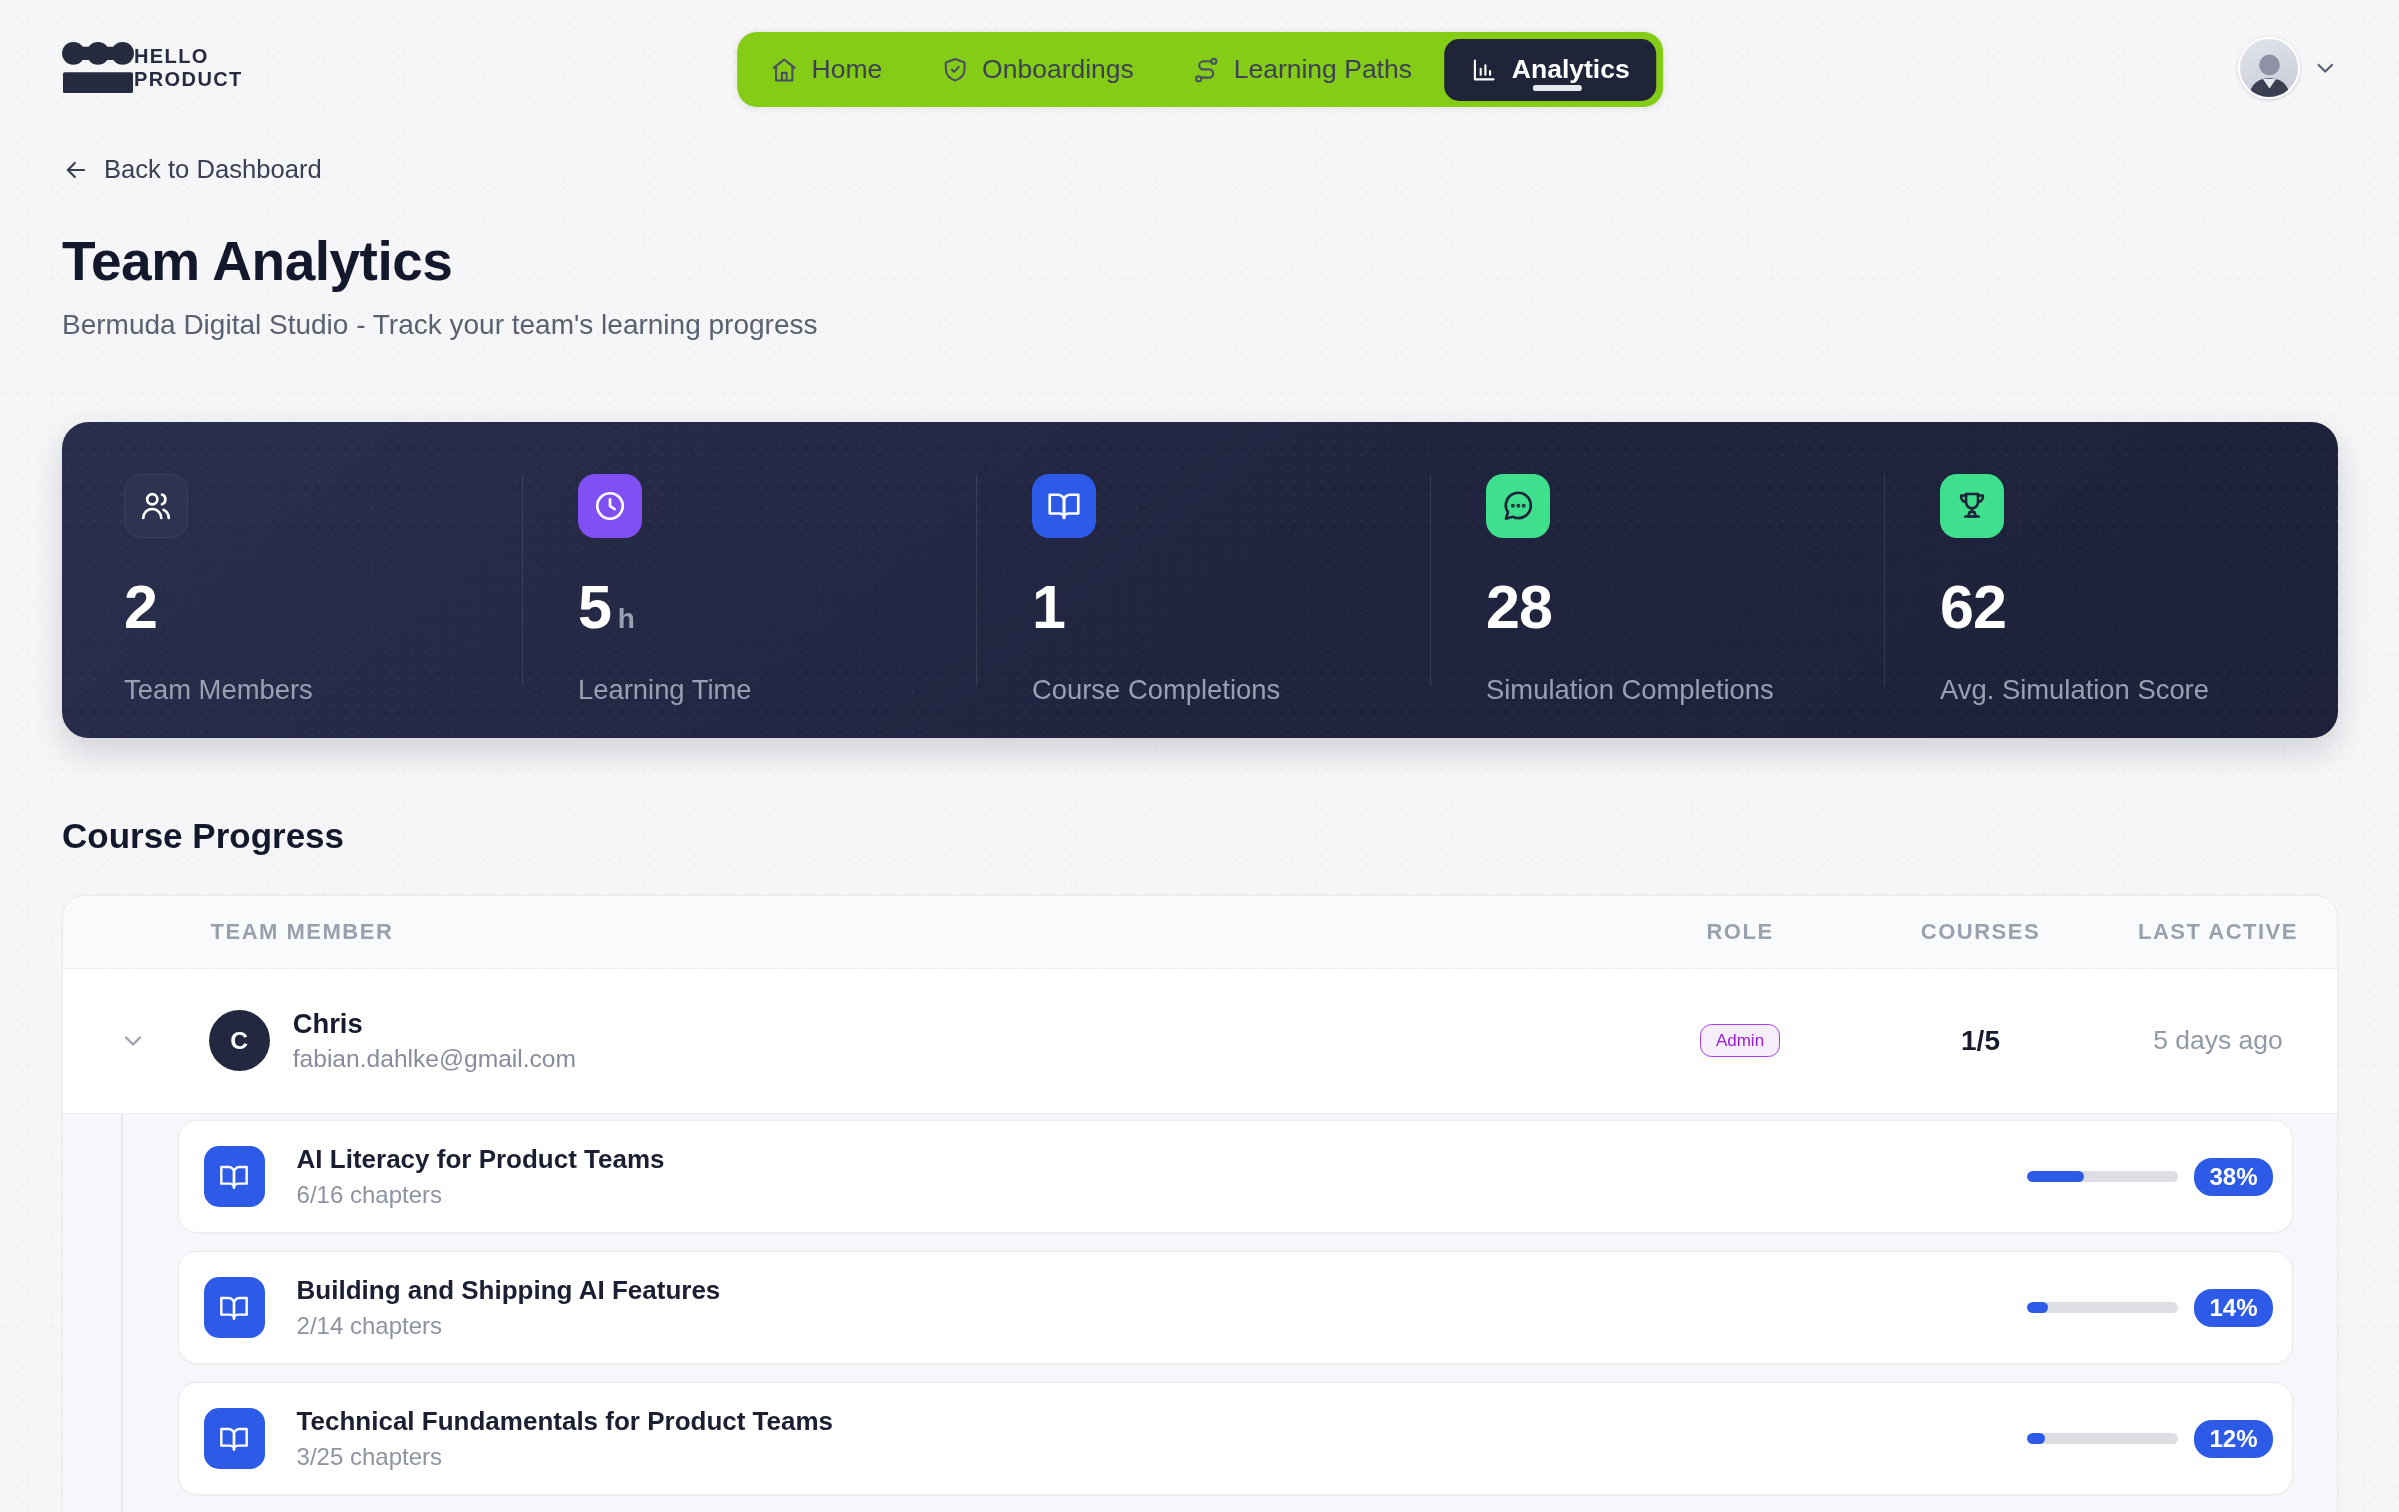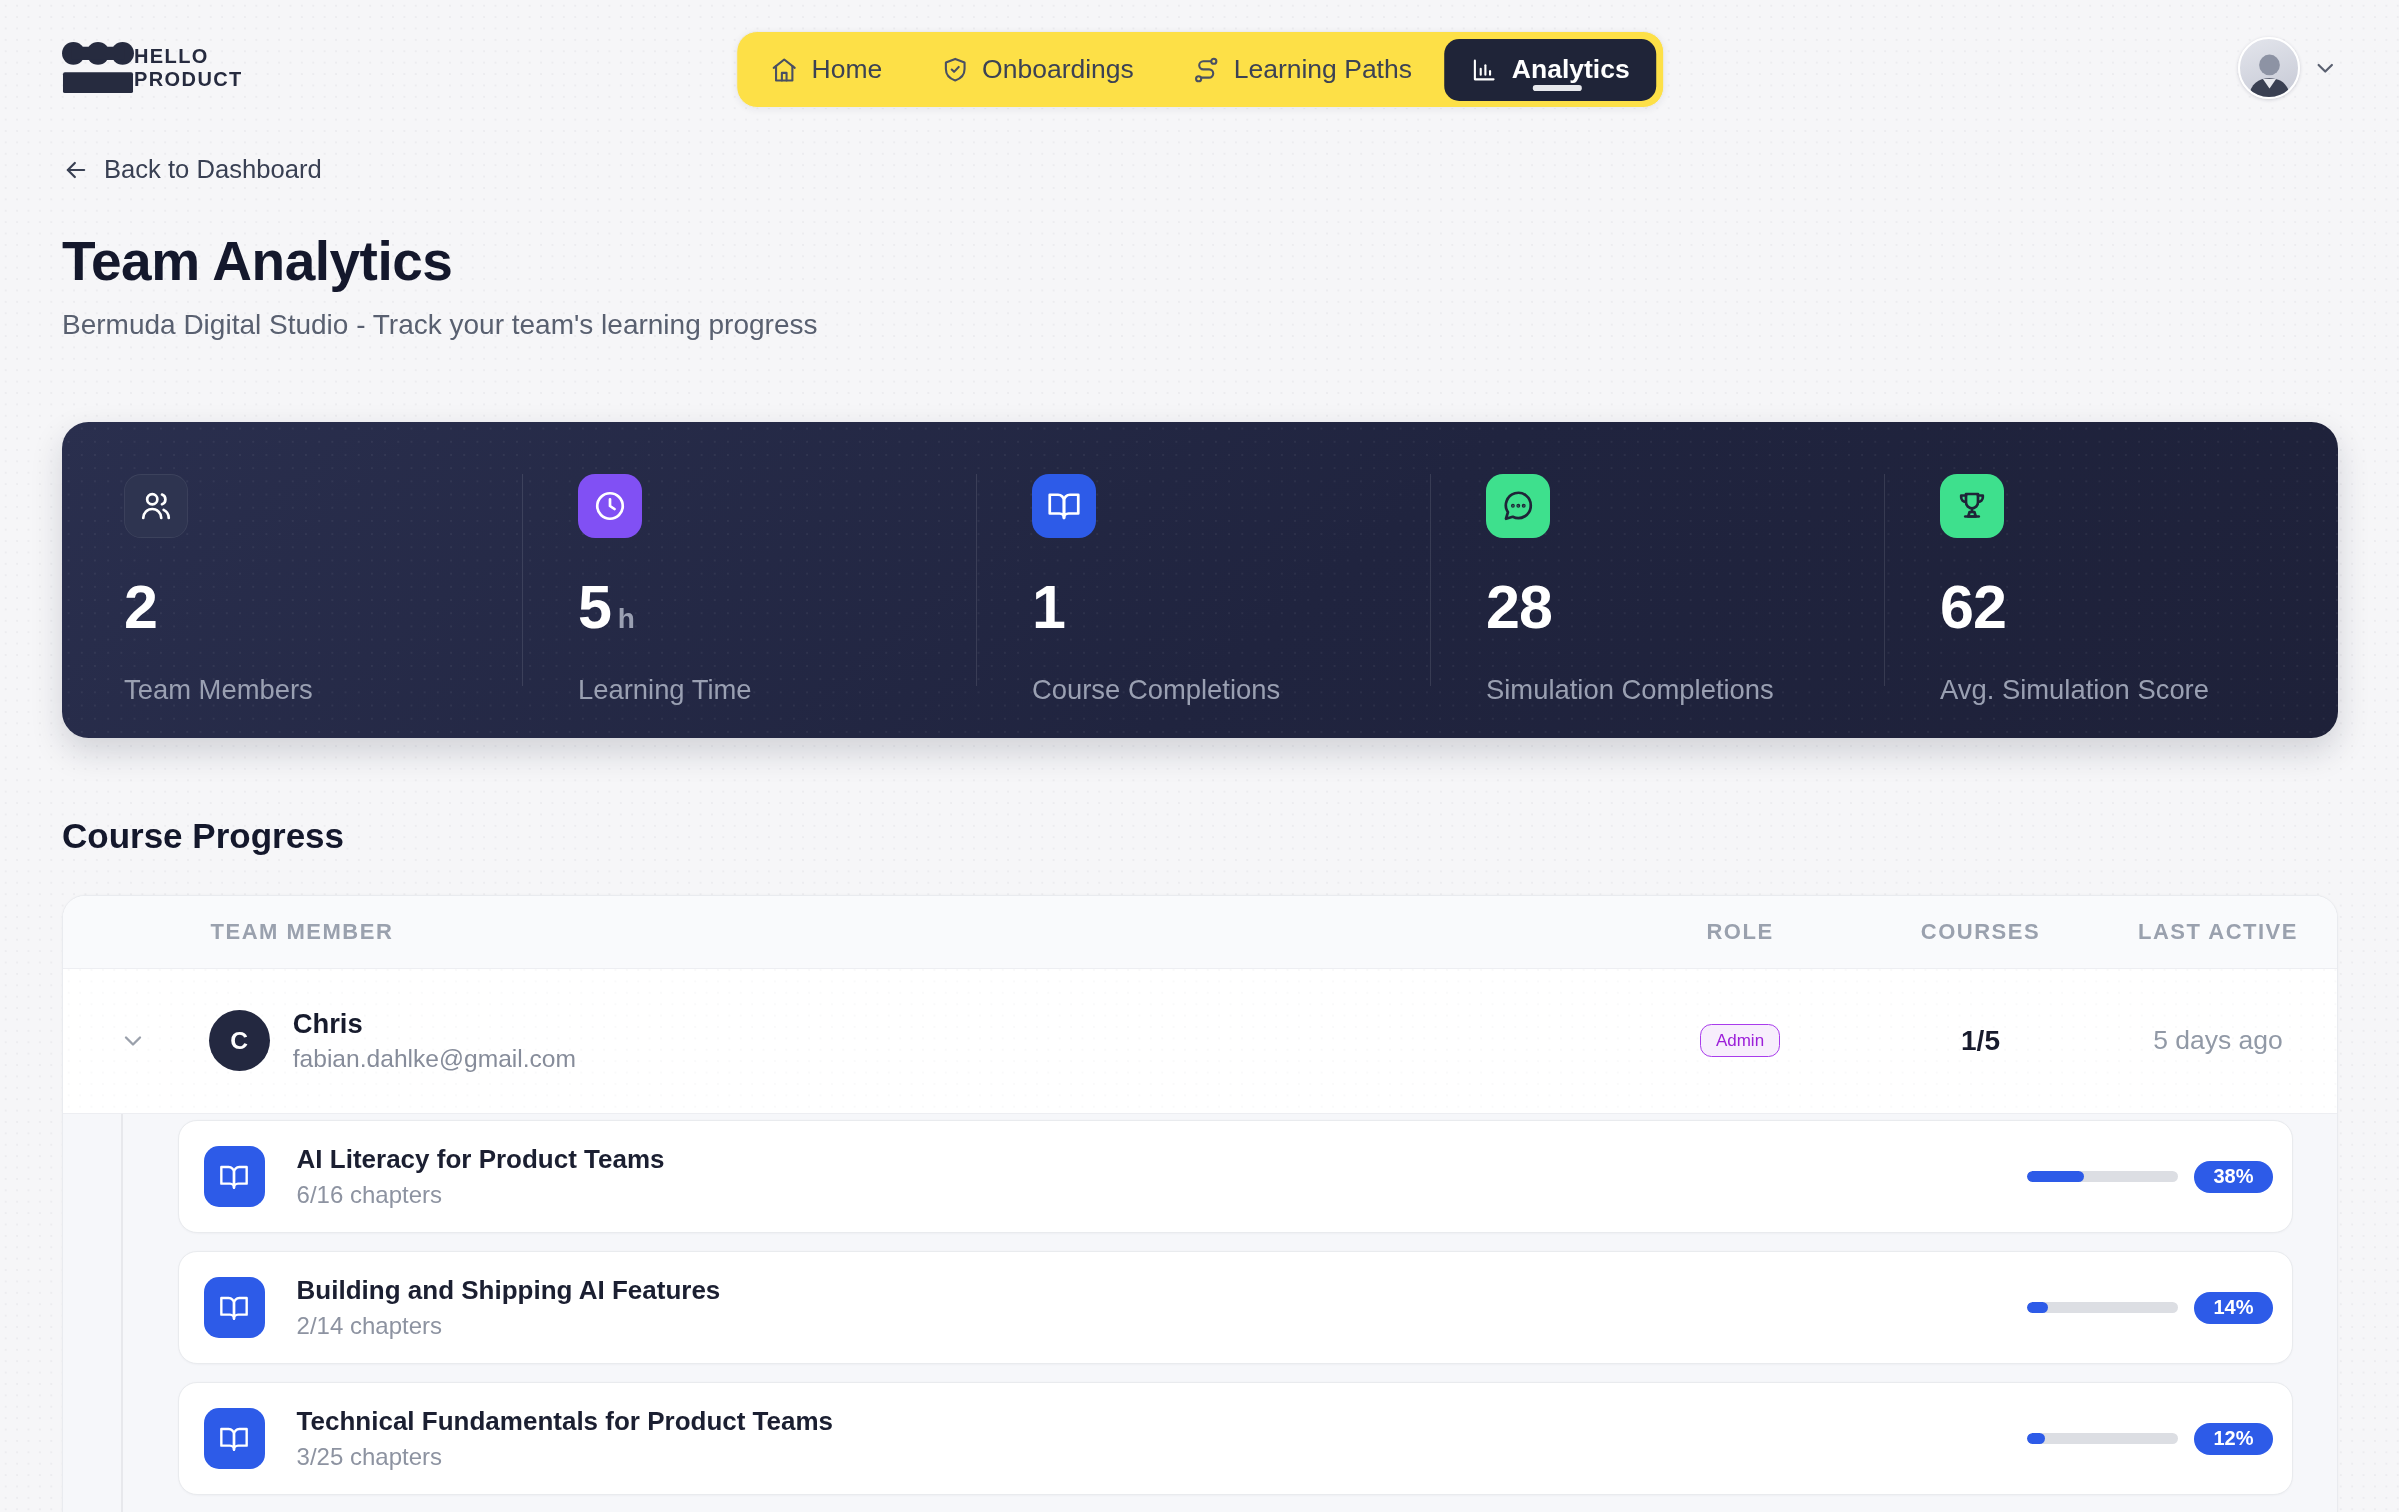--- a/index.html
+++ b/index.html
@@ -12,21 +12,21 @@
     color: #171b2e;
   }
   svg { display: block; }
 
   
   .header { display: flex; align-items: center; justify-content: space-between; padding: 24.6px 62px 0 62px; height: 112px; position: relative; }
   .logo { display: flex; align-items: center; cursor: pointer; }
   .logo-text { font-size: 20px; font-weight: 800; letter-spacing: 1.4px; line-height: 1.18; color: #262b3f; }
   .nav-pill {
     position: absolute; left: 50%; top: 31px; transform: translateX(-50%);
-    background: #fde047; border: 0.9px solid #ececf0; border-radius: 21px;
+    background: #84cc16; border: 0.9px solid #ececf0; border-radius: 21px;
     box-shadow: 0 1.9px 7.6px rgba(25,30,60,0.06);
     display: flex; align-items: center; padding: 6.6px; gap: 5.7px;
   }
   .nav-item {
     display: flex; align-items: center; gap: 13.2px; height: 62px; padding: 0 26.5px;
     border-radius: 15px; font-size: 26.5px; font-weight: 500; color: #3c4254; cursor: pointer;
     position: relative; white-space: nowrap;
   }
   .nav-item .nicon { color: #4a5062; }
   .nav-item.active { background: #1f2438; color: #ffffff; font-weight: 600; }
@@ -109,22 +109,22 @@
     box-shadow: 0 0.9px 1.9px rgba(20,25,50,0.03);
   }
   .course-row.peek { margin-bottom: 0; }
   .course-icon { width: 61px; height: 61px; border-radius: 15px; background: #2d5be8; display: flex; align-items: center; justify-content: center; margin-right: 32px; flex: none; }
   .course-title { font-size: 26px; font-weight: 600; color: #1b1f31; }
   .course-chapters { margin-top: 6.6px; font-size: 24px; color: #8d93a1; }
   .course-spacer { flex: 1; }
   .progress-track { width: 151px; height: 11.4px; border-radius: 5.7px; background: #dcdee3; overflow: hidden; }
   .progress-fill { height: 100%; border-radius: 5.7px; background: #2d5be8; }
   .percent-badge {
-    margin-left: 16px; min-width: 79px; height: 32px; border-radius: 18px; background: #2d5be8;
-    color: #ffffff; font-size: 20px; font-weight: 600; display: flex; align-items: center; justify-content: center; padding: 0 13.2px;
+    margin-left: 16px; min-width: 79px; height: 38px; border-radius: 18px; background: #2d5be8;
+    color: #ffffff; font-size: 24px; font-weight: 600; display: flex; align-items: center; justify-content: center; padding: 0 13.2px;
   }
 </style>
 </head>
 <body>
 
 <div class="header">
   <div class="logo">
     <span>
       <svg width="72" height="53" viewBox="0 0 76 56" fill="#262b3f">
         <circle cx="12" cy="12" r="12"></circle>

